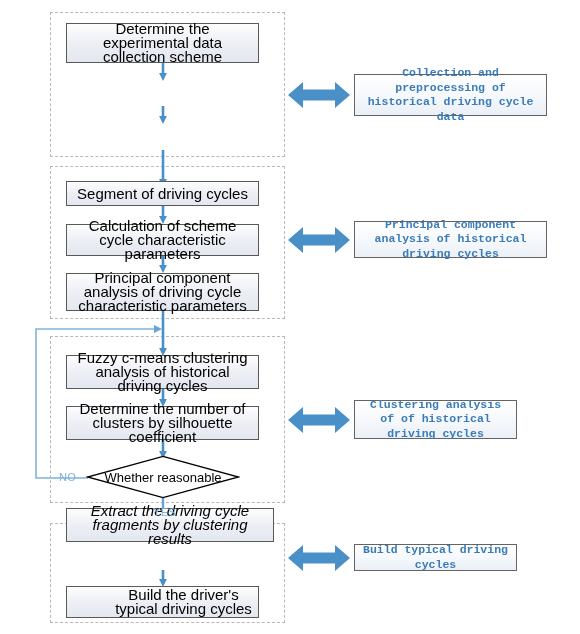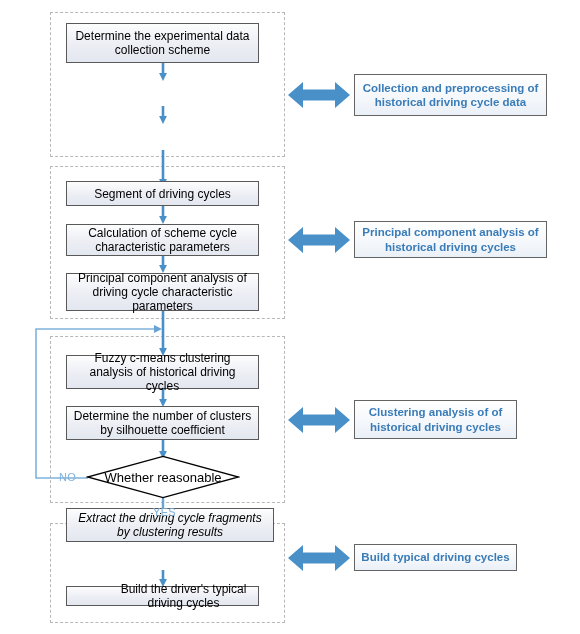--- a/index.html
+++ b/index.html
@@ -29,21 +29,21 @@
     background: transparent;
   }
 
   
   .node {
     position: absolute;
     box-sizing: border-box;
     border: 1.5px solid #595959;
     background: linear-gradient(to bottom, #fdfdfe 0%, #eceef4 55%, #e3e7ef 100%);
     color: #000000;
-    font-size: 12px;
+    font-size: 15px;
     line-height: 14px;
     display: flex;
     align-items: center;
     justify-content: center;
     text-align: center;
     padding: 2px 5px;
   }
 
   
   .diamond-wrap {
@@ -71,20 +71,21 @@
     background: linear-gradient(to bottom, #ffffff 0%, #f4f7fb 60%, #eaf0f7 100%);
     color: #3a7cb8;
     font-size: 11.5px;
     font-weight: bold;
     line-height: 14.5px;
     display: flex;
     align-items: center;
     justify-content: center;
     text-align: center;
     padding: 11px 6px;
+    font-family: Liberation Mono, monospace;
   }
 
   
   #wires {
     position: absolute;
     left: 0; top: 0;
     width: 580px;
     height: 634px;
     pointer-events: none;
   }
@@ -176,21 +177,21 @@
   </div>
 
   <div class="node" style="left:66px; top:355px; width:193px; height:34px;">
     <span>Fuzzy c-means clustering analysis of historical driving cycles</span>
   </div>
 
   <div class="node" style="left:66px; top:508px; width:208px; height:34px;font-style:italic;">
     <span>Extract the driving cycle fragments by clustering results</span>
   </div>
 
-  <div class="node" style="left:66px; top:586px; width:193px; height:20px;padding-left:47px;">
+  <div class="node" style="left:66px; top:586px; width:193px; height:32px;padding-left:47px;">
     <span>Build the driver's typical driving cycles</span>
   </div>
 
   <div class="diamond-wrap" style="left:86px; top:455px; width:154px; height:44px;">
     <svg width="154" height="44" viewBox="0 0 154 44" xmlns="http://www.w3.org/2000/svg">
       <polygon points="77,1.4 152.6,22 77,42.6 1.4,22" fill="#ffffff" stroke="#000000" stroke-width="1.4"></polygon>
     </svg>
     <div class="diamond-label">Whether reasonable</div>
   </div>
 

